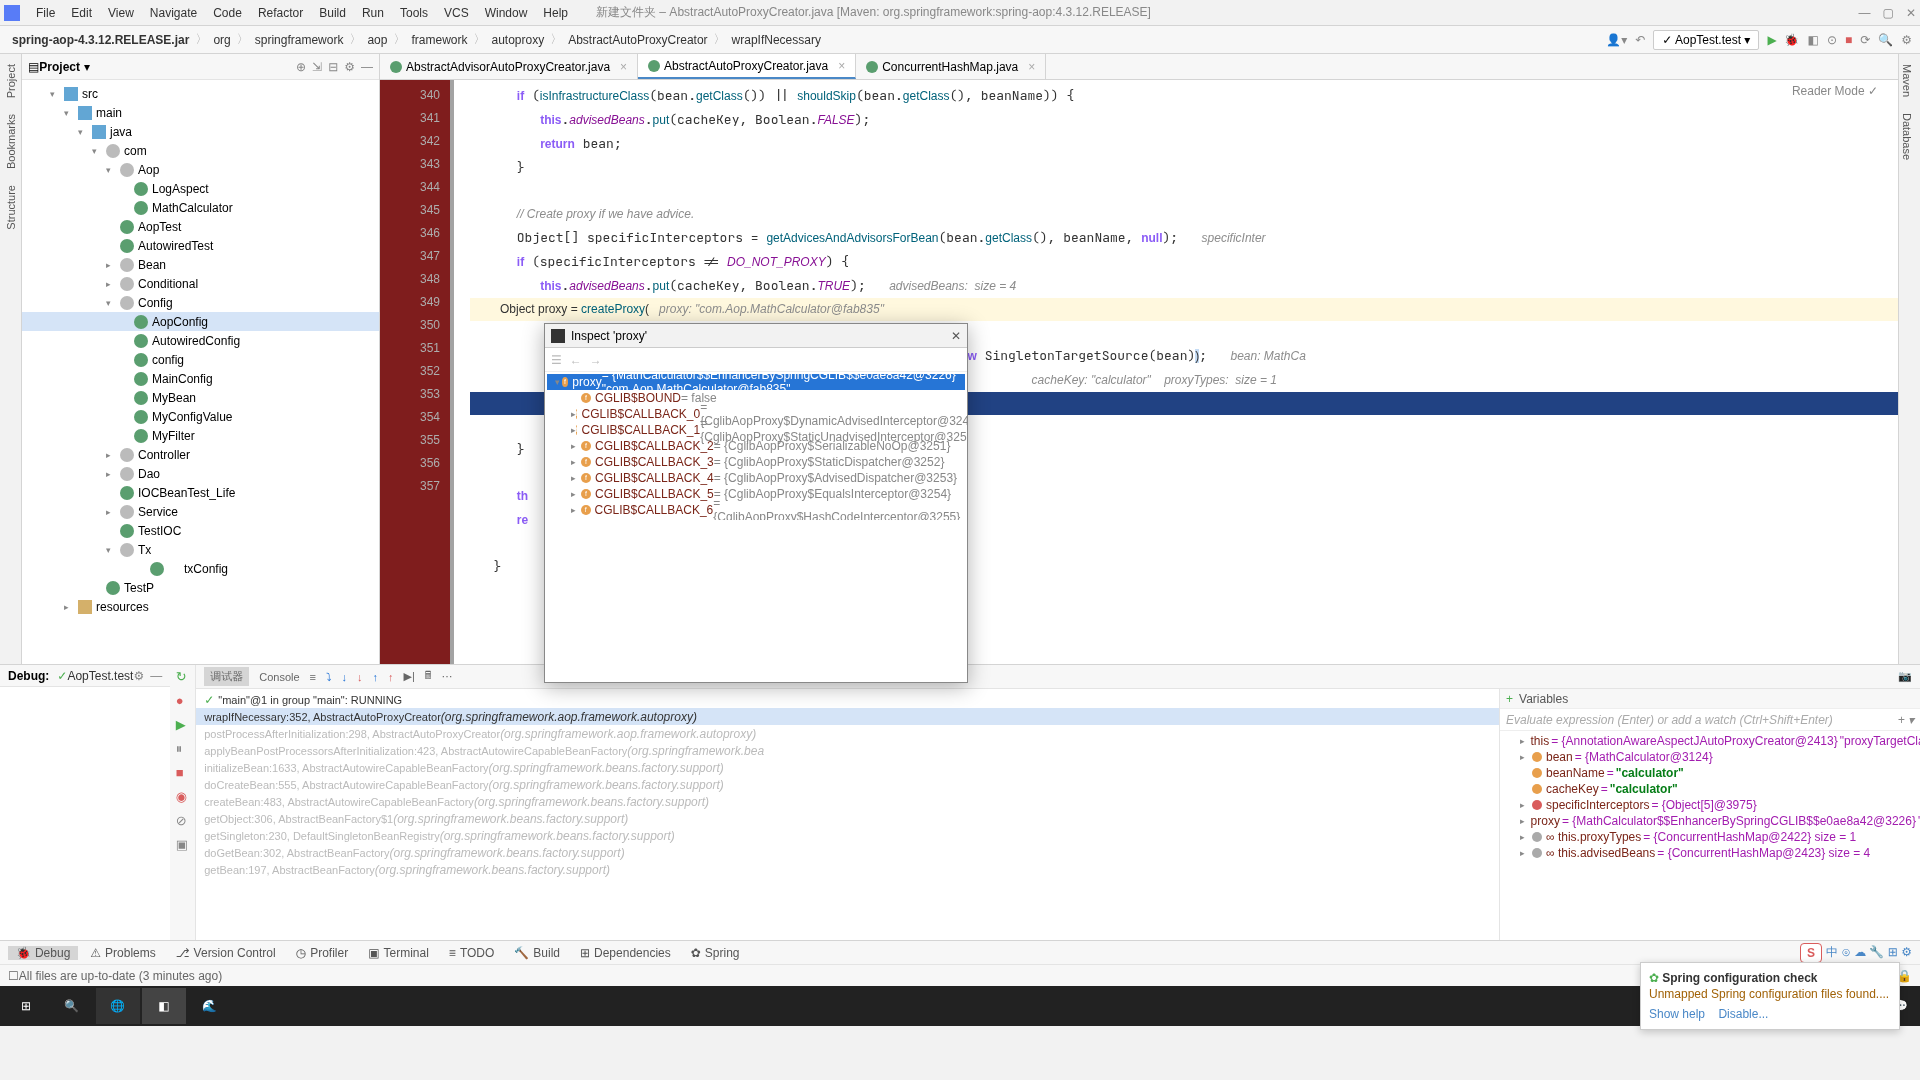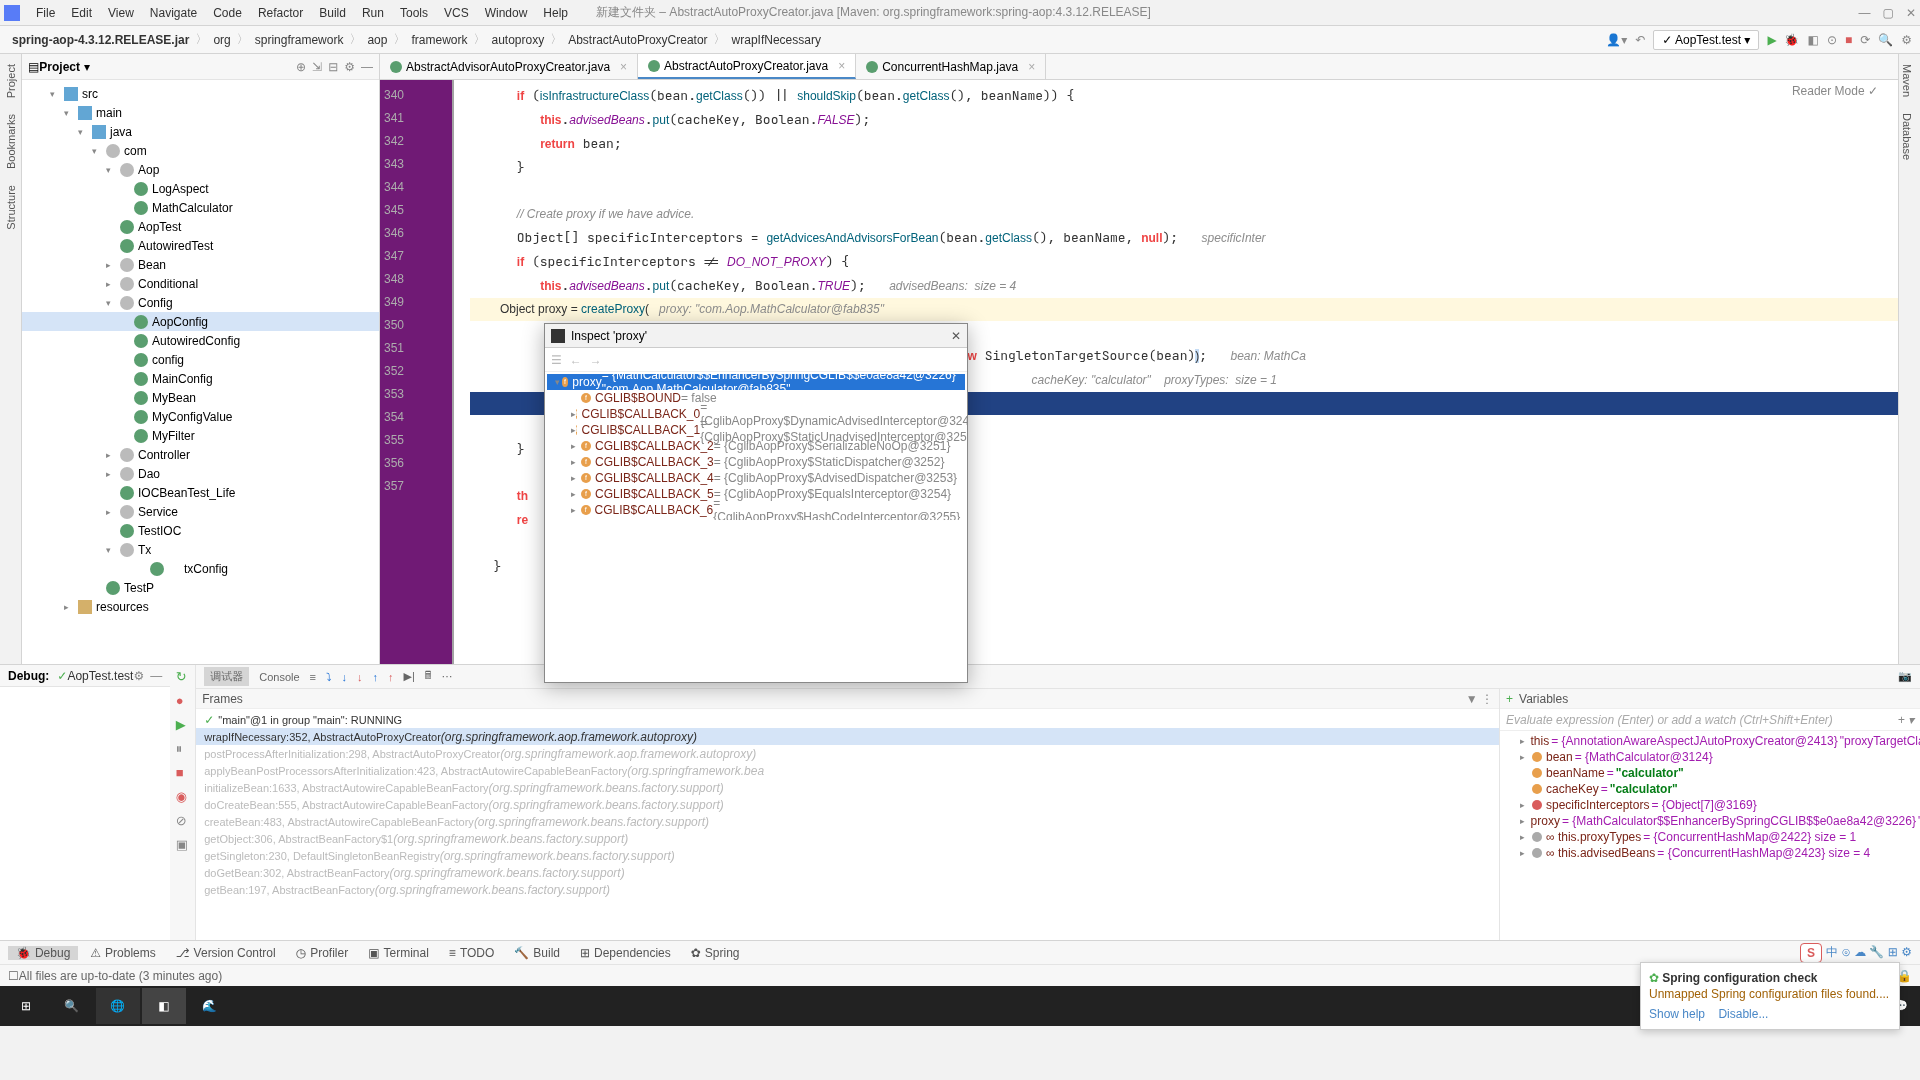--- a/index.html
+++ b/index.html
@@ -29,23 +29,23 @@
 .icon-folder{background:#d4b06a}
 .icon-folder-src{background:#62a6d4}
 .icon-pkg{background:#bbb;border-radius:50%}
 .icon-class{background:#5a9e6f;border-radius:50%}
 .editor-area{flex:1;display:flex;flex-direction:column;background:#fff}
 .editor-tabs{height:26px;display:flex;align-items:center;border-bottom:1px solid #d4d4d4;background:#f7f7f7}
 .editor-tab{padding:0 10px;height:100%;display:flex;align-items:center;border-right:1px solid #d4d4d4;gap:4px}
 .editor-tab.active{background:#fff;border-bottom:2px solid #4a88c7}
 .editor-tab .icon{width:12px;height:12px;background:#5a9e6f;border-radius:50%}
 .editor-content{flex:1;display:flex;position:relative;overflow:hidden}
-.gutter{width:74px;background:#701a75;border-right:2px solid #a3a3a3;padding:4px 10px 4px 4px;color:#adadad;font-family:"JetBrains Mono",Consolas,monospace;font-size:13px;line-height:23px}
+.gutter{width:74px;background:#7f1d1d;border-right:4px solid #a3a3a3;text-align:right;padding:4px 10px 4px 4px;color:#adadad;font-family:"JetBrains Mono",Consolas,monospace;font-size:13px;line-height:23px}
 .code{flex:1;padding:4px 0 4px 16px;font-family:"JetBrains Mono",Consolas,monospace;font-size:13px;line-height:23px;white-space:pre;color:#333;position:relative}
-.code .kw{color:#ef4444;font-weight:bold}
+.code .kw{color:#8b5cf6;font-weight:bold}
 .code .fn{color:#00627a}
 .code .com{color:#8c8c8c;font-style:italic}
 .code .fld{color:#871094;font-style:italic}
 .code .const{color:#871094;font-style:italic}
 .code .line-hl{background:#fff8de;display:block;width:100%}
 .code .line-cur{background:#214283;color:#fff;display:block;width:100%}
 .reader-mode{position:absolute;right:20px;top:4px;color:#888;font-size:12px}
 .inspect-popup{position:absolute;left:544px;top:323px;width:424px;height:360px;background:#fff;border:1px solid #888;box-shadow:0 4px 20px rgba(0,0,0,.3);z-index:100}
 .inspect-popup .header{height:24px;background:#f2f2f2;border-bottom:1px solid #ccc;display:flex;align-items:center;padding:0 6px}
 .inspect-popup .header .icon{width:14px;height:14px;background:#333;margin-right:6px}
@@ -497,24 +497,20 @@
         <span class="btn" style="color:#d95c5c">↓</span>
         <span class="btn" style="color:#2675d6">↑</span>
         <span class="btn" style="color:#d95c5c">↑</span>
         <span class="btn">▶|</span>
         <span class="btn">🖩</span>
         <span class="btn">⋯</span>
         <span style="margin-left:auto" class="btn">📷</span>
       </div>
       <div class="debug-frames-area">
         <div class="frames">
-          <div class="frames-header">
-            <span>Frames</span>
-            <span style="margin-left:auto;color:#888">▼ ⋮</span>
-          </div>
           <div class="frames-list" id="frames-list">
               <div class="frame-row running"><span class="check">✓</span>"main"@1 in group "main": RUNNING</div>
               <div class="frame-row active">wrapIfNecessary:352, AbstractAutoProxyCreator <span class="pkg">(org.springframework.aop.framework.autoproxy)</span></div>
               <div class="frame-row">postProcessAfterInitialization:298, AbstractAutoProxyCreator <span class="pkg">(org.springframework.aop.framework.autoproxy)</span></div>
               <div class="frame-row">applyBeanPostProcessorsAfterInitialization:423, AbstractAutowireCapableBeanFactory <span class="pkg">(org.springframework.bea</span></div>
               <div class="frame-row">initializeBean:1633, AbstractAutowireCapableBeanFactory <span class="pkg">(org.springframework.beans.factory.support)</span></div>
               <div class="frame-row">doCreateBean:555, AbstractAutowireCapableBeanFactory <span class="pkg">(org.springframework.beans.factory.support)</span></div>
               <div class="frame-row">createBean:483, AbstractAutowireCapableBeanFactory <span class="pkg">(org.springframework.beans.factory.support)</span></div>
               <div class="frame-row">getObject:306, AbstractBeanFactory$1 <span class="pkg">(org.springframework.beans.factory.support)</span></div>
               <div class="frame-row">getSingleton:230, DefaultSingletonBeanRegistry <span class="pkg">(org.springframework.beans.factory.support)</span></div>
@@ -556,21 +552,21 @@
                 <span class="ar"></span>
                 <span class="badge b-orange"></span>
                 <span class="name">cacheKey</span>
                 <span class="val"> = </span>
                 <span class="val-str">"calculator"</span>
               </div>
               <div class="var-row">
                 <span class="ar">▸</span>
                 <span class="badge b-red"></span>
                 <span class="name">specificInterceptors</span>
-                <span class="val"> = {Object[7]@3169}</span>
+                <span class="val"> = {Object[5]@3975}</span>
               </div>
               <div class="var-row">
                 <span class="ar">▸</span>
                 <span class="badge b-orange"></span>
                 <span class="name">proxy</span>
                 <span class="val"> = {MathCalculator$$EnhancerBySpringCGLIB$$e0ae8a42@3226} </span>
                 <span class="val">"com.Ao...</span> 
               </div>
               <div class="var-row">
                 <span class="ar">▸</span>

